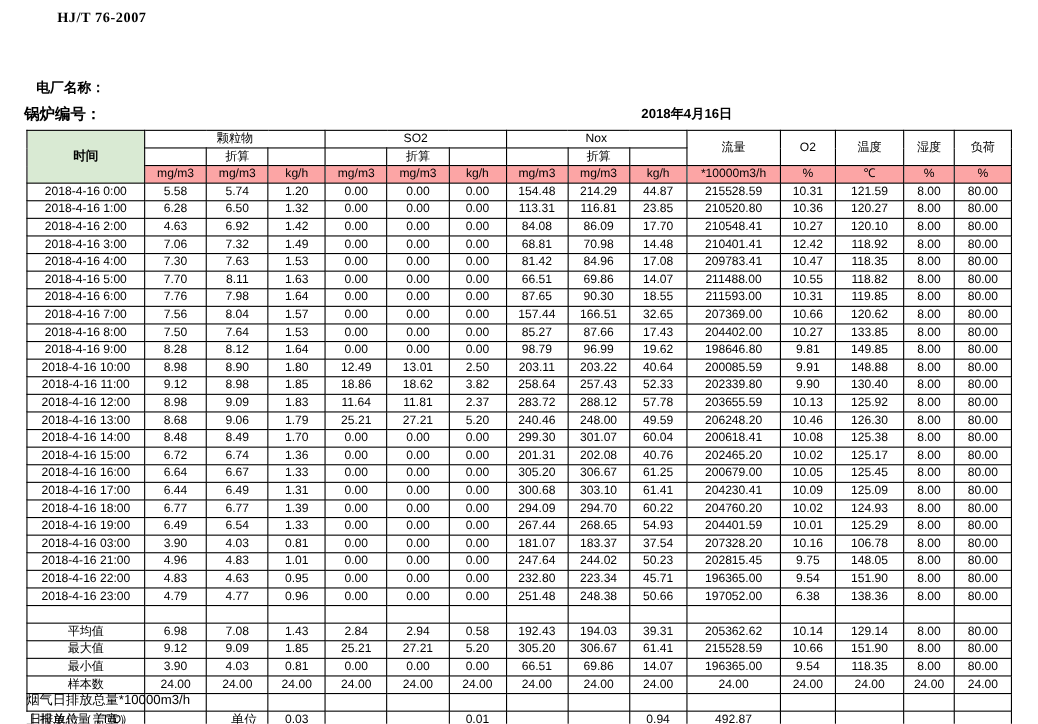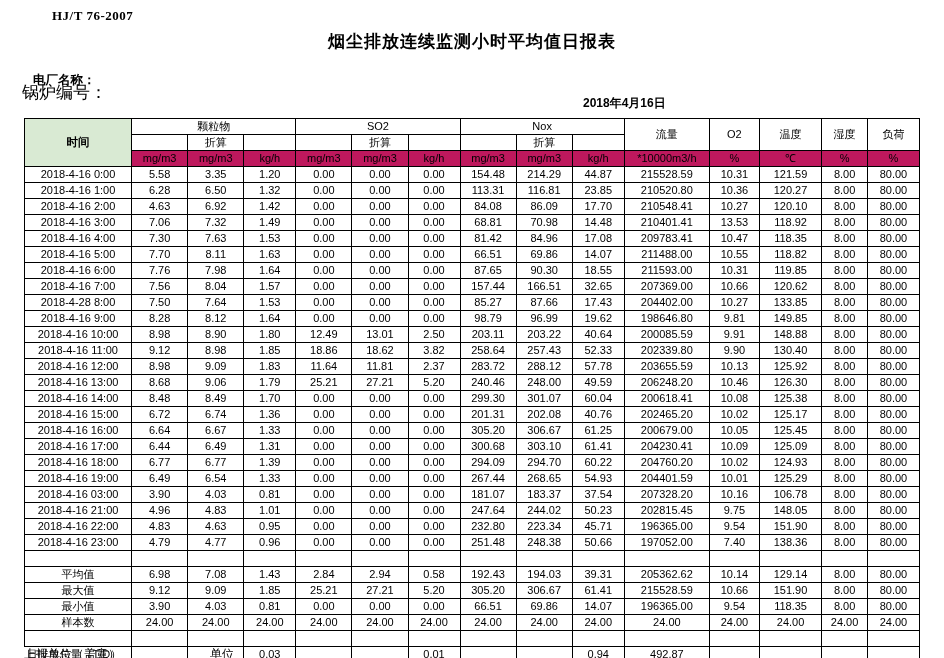--- a/index.html
+++ b/index.html
@@ -21,22 +21,22 @@
     position:absolute; left:0; top:30px; width:944px;
     text-align:center;
     font-family:"Liberation Serif", serif;
     font-weight:bold; font-size:17px; letter-spacing:1px;
   }
   .lbl-plant {
     position:absolute; left:33px; top:72px;
     font-weight:bold; font-size:12.5px;
   }
   .lbl-boiler {
-    position:absolute; left:22px; top:81px;
-    font-weight:normal; font-size:17px;
+    position:absolute; left:22px; top:95px;
+    font-weight:bold; font-size:14px;
   }
   .date-text {
     position:absolute; left:583px; top:95px;
     font-size:12px;
     font-weight:bold;
   }
 
   table.main {
     position:absolute; left:24px; top:118px;
     border-collapse:collapse;
@@ -49,21 +49,21 @@
     font-family:"Liberation Sans", sans-serif;
     padding:0;
     height:15px;
     line-height:15px;
     text-align:center;
     vertical-align:middle;
     overflow:hidden;
     white-space:nowrap;
   }
   .grp-head { font-size:11.5px; }
-  .unit-row td { background:#be185d; font-size:10.5px; }
+  .unit-row td { background:#fca5a5; font-size:10.5px; }
   td.time-col { text-align:right; padding-right:6px;margin-left:10px; }
   td.num { text-align:right; padding-right:7px; }
   .spacer td { height:7px; line-height:7px; border-left:1px solid #000; border-right:1px solid #000; border-top:1px solid #000; border-bottom:1px solid #000;}
   .sum-label { text-align:right; padding-right:6px; font-weight:normal; }
   .total-row td { height:16px; line-height:16px; }
 
   .footer-note {
     position:absolute; left:24px; top:628px;
     font-size:12px;
   }
@@ -75,21 +75,20 @@
     position:absolute; left:210px; top:646px;
     font-size:12px;
   }
 </style>
 </head>
 <body>
 
 <div class="page">
 
   <div class="std-code">HJ/T 76-2007</div>
-  <div class="doc-title">烟尘排放连续监测小时平均值日报表</div>
   <div class="lbl-plant">电厂名称：</div>
   <div class="lbl-boiler">锅炉编号：</div>
   <div class="date-text">2018年4月16日</div>
 
   <table class="main">
     <colgroup>
       <col style="width:103px">
       <col style="width:54px">
         <col style="width:54px">
         <col style="width:50px">
@@ -142,21 +141,21 @@
           <td>%</td>
           <td>℃</td>
           <td>%</td>
           <td>%</td>
         </tr>
       </tbody>
     <tbody id="body-rows">
         <tr>
           <td class="time-col">2018-4-16 0:00</td>
           <td class="num">5.58</td>
-          <td class="num">3.35</td>
+          <td class="num">5.74</td>
           <td class="num">1.20</td>
           <td class="num">0.00</td>
           <td class="num">0.00</td>
           <td class="num">0.00</td>
           <td class="num">154.48</td>
           <td class="num">214.29</td>
           <td class="num">44.87</td>
           <td class="num">215528.59</td>
           <td class="num">10.31</td>
           <td class="num">121.59</td>
@@ -202,21 +201,21 @@
           <td class="num">7.06</td>
           <td class="num">7.32</td>
           <td class="num">1.49</td>
           <td class="num">0.00</td>
           <td class="num">0.00</td>
           <td class="num">0.00</td>
           <td class="num">68.81</td>
           <td class="num">70.98</td>
           <td class="num">14.48</td>
           <td class="num">210401.41</td>
-          <td class="num">13.53</td>
+          <td class="num">12.42</td>
           <td class="num">118.92</td>
           <td class="num">8.00</td>
           <td class="num">80.00</td>
         </tr>
         <tr>
           <td class="time-col">2018-4-16 4:00</td>
           <td class="num">7.30</td>
           <td class="num">7.63</td>
           <td class="num">1.53</td>
           <td class="num">0.00</td>
@@ -276,21 +275,21 @@
           <td class="num">157.44</td>
           <td class="num">166.51</td>
           <td class="num">32.65</td>
           <td class="num">207369.00</td>
           <td class="num">10.66</td>
           <td class="num">120.62</td>
           <td class="num">8.00</td>
           <td class="num">80.00</td>
         </tr>
         <tr>
-          <td class="time-col">2018-4-28 8:00</td>
+          <td class="time-col">2018-4-16 8:00</td>
           <td class="num">7.50</td>
           <td class="num">7.64</td>
           <td class="num">1.53</td>
           <td class="num">0.00</td>
           <td class="num">0.00</td>
           <td class="num">0.00</td>
           <td class="num">85.27</td>
           <td class="num">87.66</td>
           <td class="num">17.43</td>
           <td class="num">204402.00</td>
@@ -542,21 +541,21 @@
           <td class="num">4.79</td>
           <td class="num">4.77</td>
           <td class="num">0.96</td>
           <td class="num">0.00</td>
           <td class="num">0.00</td>
           <td class="num">0.00</td>
           <td class="num">251.48</td>
           <td class="num">248.38</td>
           <td class="num">50.66</td>
           <td class="num">197052.00</td>
-          <td class="num">7.40</td>
+          <td class="num">6.38</td>
           <td class="num">138.36</td>
           <td class="num">8.00</td>
           <td class="num">80.00</td>
         </tr>
         <tr class="spacer">
           <td></td>
           <td></td>
           <td></td>
           <td></td>
           <td></td>
@@ -669,16 +668,17 @@
           <td class="num">0.94</td>
           <td class="num">492.87</td>
           <td class="num"></td>
           <td class="num"></td>
           <td class="num"></td>
           <td class="num"></td>
         </tr>
       </tbody>
   </table>
 
+  <div class="footer-note">烟气日排放总量*10000m3/h</div>
   <div class="footer-sign">上报单位（盖章）</div>
   <div class="footer-unit">单位</div>
 
 </div>
 
 </body></html>

